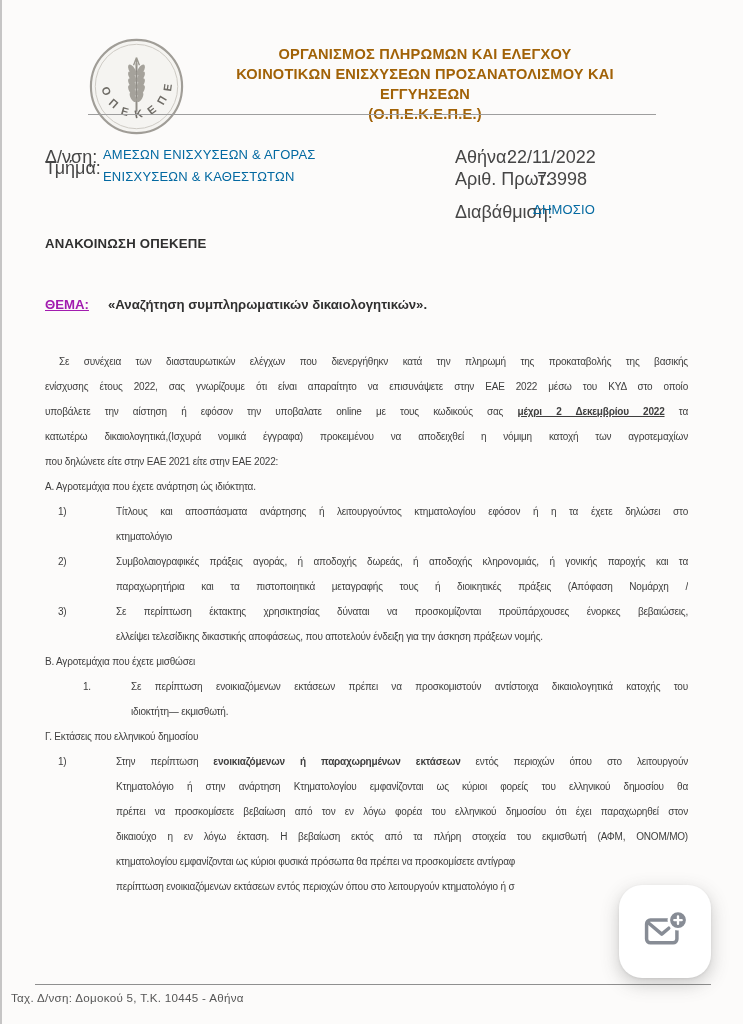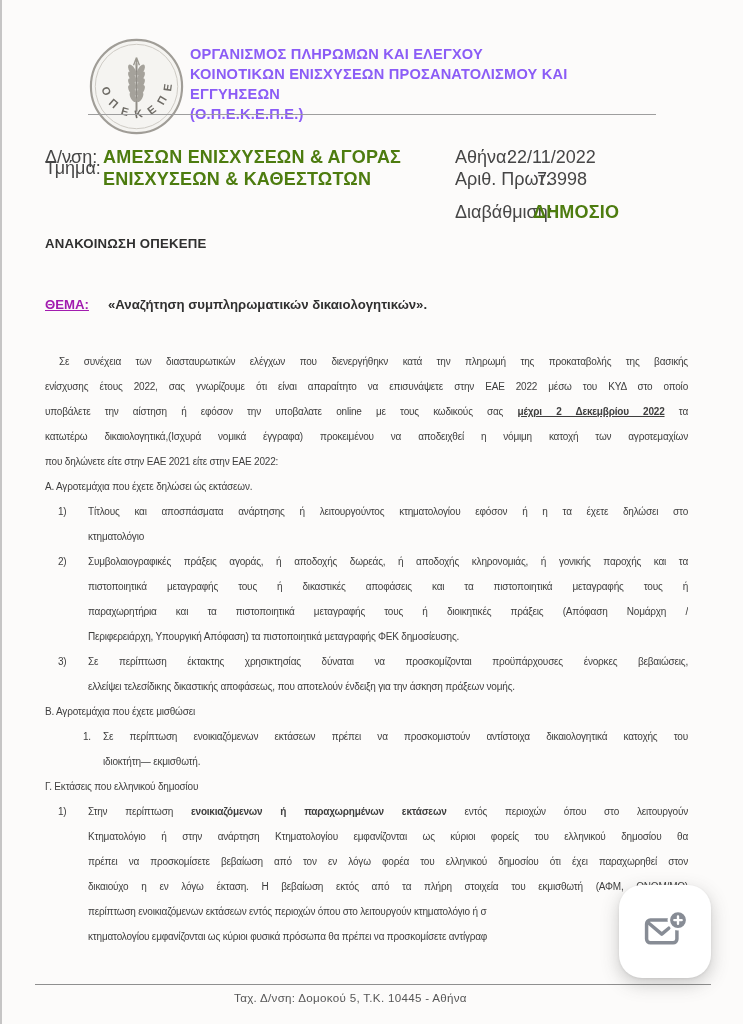--- a/index.html
+++ b/index.html
@@ -7,49 +7,49 @@
   .page {
     position:relative; width:743px; height:1024px; margin:0 auto;
     background:#fcfbfa; overflow:hidden;
     font-family:"Liberation Sans", sans-serif; color:#3e3e3e;
   }
   .abs { position:absolute; }
   .edge { left:0; top:0; width:2px; height:100%; background:#8f8f8f; opacity:.5; }
 
   
   .logo { left:88px; top:38px; width:97px; height:97px; }
-  .org { left:190px; top:44px; width:470px; 
-         font-weight:bold; font-size:14.6px; line-height:20px; color:#8b5cf6; letter-spacing:.2px; }
+  .org { left:190px; top:44px; width:470px; text-align:center;
+         font-weight:bold; font-size:14.6px; line-height:20px; color:#a16207; letter-spacing:.2px; }
   .hr1 { left:88px; top:114px; width:568px; border-top:1.4px solid #9e9e9e; }
 
   
   .ml { font-size:18px; color:#464646; }
-  .mv { font-size:18px; font-weight:bold; color:#4d7c0f; letter-spacing:.2px; }
+  .mv { font-size:13px; font-weight:normal; color:#0369a1; letter-spacing:.2px; }
   .ann { font-weight:bold; font-size:13.2px; color:#303030; letter-spacing:.2px; }
   .subl { font-weight:bold; text-decoration:underline; font-size:13.2px; color:#a21caf; }
   .subt { font-weight:bold; font-size:13.2px; color:#303030; }
 
   
   .doc { left:45px; top:349px; width:643px; font-size:10px; line-height:25px;
          letter-spacing:-0.2px; color:#3e3e3e; }
   .jl { text-align:justify; text-align-last:justify; height:25px; overflow:hidden; }
   .ll { height:25px; overflow:hidden; white-space:nowrap; }
   .ind { text-indent:14px; }
   .sech { height:25px; overflow:hidden; white-space:nowrap; }
   .item { display:flex; }
   .n { flex:0 0 43px; padding-left:13px; }
   .item-b .n { flex:0 0 58px; padding-left:38px; }
-  .t { flex:1; min-width:0; }
+  .t { flex:1; min-width:0;margin-left:28px; }
   .b { font-weight:bold; }
   .bu { font-weight:bold; text-decoration:underline;margin-top:8px; }
 
   
   .fhr { left:35px; top:984px; width:676px; border-top:1.5px solid #8f8f8f; }
-  .faddr { left:0; top:991px; width:701px; text-align:center;
-           font-size:11.6px; color:#565656; letter-spacing:.3px; }
+  .faddr { left:0; top:991px; width:701px; 
+           font-size:11.6px; color:#565656; letter-spacing:.3px;padding-left:11px; }
 
   
   .fab { left:619px; top:885px; width:92px; height:93px; border-radius:23px;
          background:#ffffff; border:0; padding:0; cursor:pointer;
          box-shadow:0 6px 18px rgba(70,70,70,.28), 0 1px 3px rgba(0,0,0,.08);
          display:flex; align-items:center; justify-content:center; }
 </style>
 </head>
 <body>
 
@@ -103,37 +103,35 @@
   <span class="abs subl" style="left:45px;top:297px">ΘΕΜΑ:</span>
   <span class="abs subt" style="left:108px;top:297px">«Αναζήτηση συμπληρωματικών δικαιολογητικών».</span>
 
   <div class="abs doc">
     <div class="jl ind">Σε συνέχεια των διασταυρωτικών ελέγχων που διενεργήθηκν κατά την πληρωμή της προκαταβολής της βασικής</div>
     <div class="jl">ενίσχυσης έτους 2022, σας γνωρίζουμε ότι είναι απαραίτητο να επισυνάψετε στην ΕΑΕ 2022 μέσω του ΚΥΔ στο οποίο</div>
     <div class="jl"><span>υποβάλετε την αίστηση ή εφόσον την υποβαλατε online με τους κωδικούς σας </span><span class="bu">μέχρι 2 Δεκεμβρίου 2022</span><span> τα</span></div>
     <div class="jl">κατωτέρω δικαιολογητικά,(Ισχυρά νομικά έγγραφα) προκειμένου να αποδειχθεί η νόμιμη κατοχή των αγροτεμαχίων</div>
     <div class="ll">που δηλώνετε είτε στην ΕΑΕ 2021 είτε στην ΕΑΕ 2022:</div>
 
-    <div class="sech">Α. Αγροτεμάχια που έχετε δηλώσει ώς εκτάσεων.</div>
+    <div class="sech">Α. Αγροτεμάχια που έχετε ανάρτηση ώς ιδιόκτητα.</div>
 
     <div class="item">
       <div class="n">1)</div>
       <div class="t">
         <div class="jl">Τίτλους και αποσπάσματα ανάρτησης ή λειτουργούντος κτηματολογίου εφόσον ή η τα έχετε δηλώσει στο</div>
         <div class="ll">κτηματολόγιο</div>
       </div>
     </div>
 
     <div class="item">
       <div class="n">2)</div>
       <div class="t">
         <div class="jl">Συμβολαιογραφικές πράξεις αγοράς, ή αποδοχής δωρεάς, ή αποδοχής κληρονομιάς, ή γονικής παροχής και τα</div>
-        <div class="jl">πιστοποιητικά μεταγραφής τους ή δικαστικές αποφάσεις και τα πιστοποιητικά μεταγραφής τους ή</div>
         <div class="jl">παραχωρητήρια και τα πιστοποιητικά μεταγραφής τους ή διοικητικές πράξεις (Απόφαση Νομάρχη /</div>
-        <div class="ll">Περιφερειάρχη, Υπουργική Απόφαση) τα πιστοποιητικά μεταγραφής ΦΕΚ δημοσίευσης.</div>
       </div>
     </div>
 
     <div class="item">
       <div class="n">3)</div>
       <div class="t">
         <div class="jl">Σε περίπτωση έκτακτης χρησικτησίας δύναται να προσκομίζονται προϋπάρχουσες ένορκες βεβαιώσεις,</div>
         <div class="ll">ελλείψει τελεσίδικης δικαστικής αποφάσεως, που αποτελούν ένδειξη για την άσκηση πράξεων νομής.</div>
       </div>
     </div>
@@ -150,22 +148,22 @@
 
     <div class="sech">Γ. Εκτάσεις που ελληνικού δημοσίου</div>
 
     <div class="item">
       <div class="n">1)</div>
       <div class="t">
         <div class="jl"><span>Στην περίπτωση </span><span class="b">ενοικιαζόμενων ή παραχωρημένων εκτάσεων</span><span> εντός περιοχών όπου στο λειτουργούν</span></div>
         <div class="jl">Κτηματολόγιο ή στην ανάρτηση Κτηματολογίου εμφανίζονται ως κύριοι φορείς του ελληνικού δημοσίου θα</div>
         <div class="jl">πρέπει να προσκομίσετε βεβαίωση από τον εν λόγω φορέα του ελληνικού δημοσίου ότι έχει παραχωρηθεί στον</div>
         <div class="jl">δικαιούχο η εν λόγω έκταση. Η βεβαίωση εκτός από τα πλήρη στοιχεία του εκμισθωτή (ΑΦΜ, ΟΝΟΜ/ΜΟ)</div>
+        <div class="ll">κτηματολογίου εμφανίζονται ως κύριοι φυσικά πρόσωπα θα πρέπει να προσκομίσετε αντίγραφ</div>
         <div class="ll">περίπτωση ενοικιαζόμενων εκτάσεων εντός περιοχών όπου στο λειτουργούν κτηματολόγιο ή σ</div>
-        <div class="ll">κτηματολογίου εμφανίζονται ως κύριοι φυσικά πρόσωπα θα πρέπει να προσκομίσετε αντίγραφ</div>
       </div>
     </div>
   </div>
 
   <div class="abs fhr"></div>
   <div class="abs faddr">Ταχ. Δ/νση: Δομοκού 5, Τ.Κ. 10445 - Αθήνα</div>
 
   <button class="abs fab">
     <svg width="52" height="52" viewBox="0 0 48 48">
       <rect x="7" y="13" width="28" height="21" rx="3.5" fill="none" stroke="#878c95" stroke-width="3.2"></rect>

